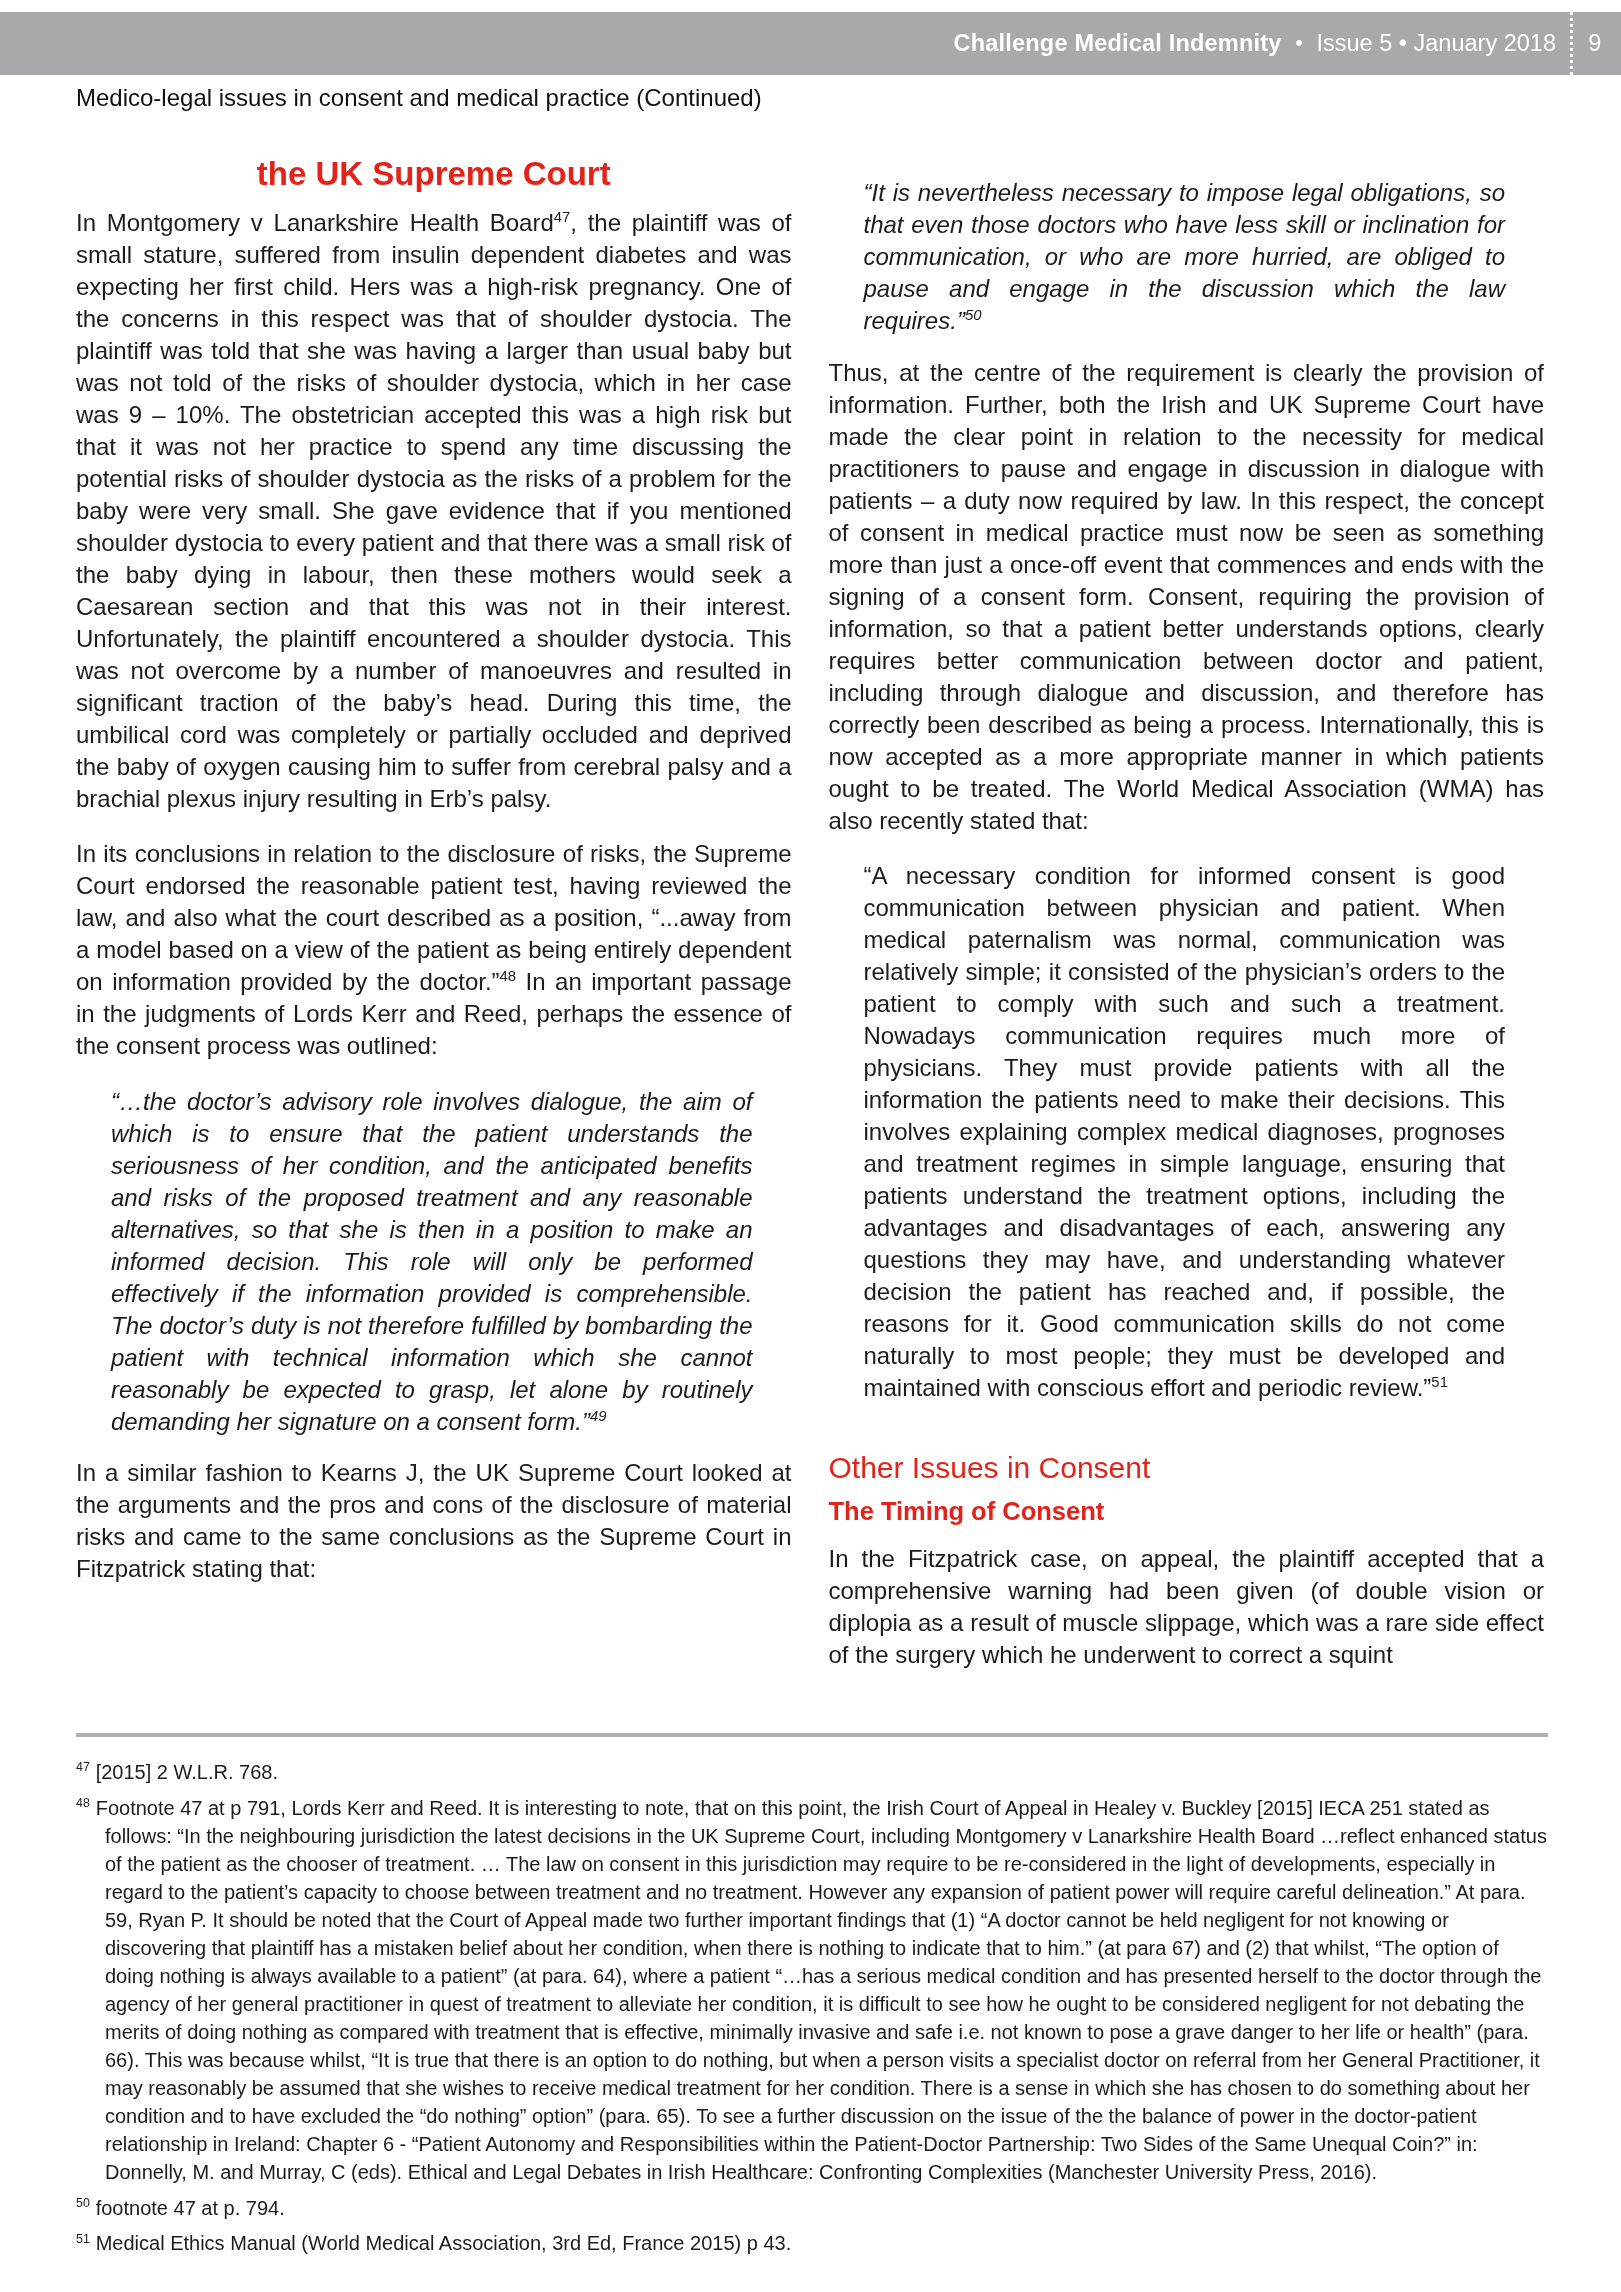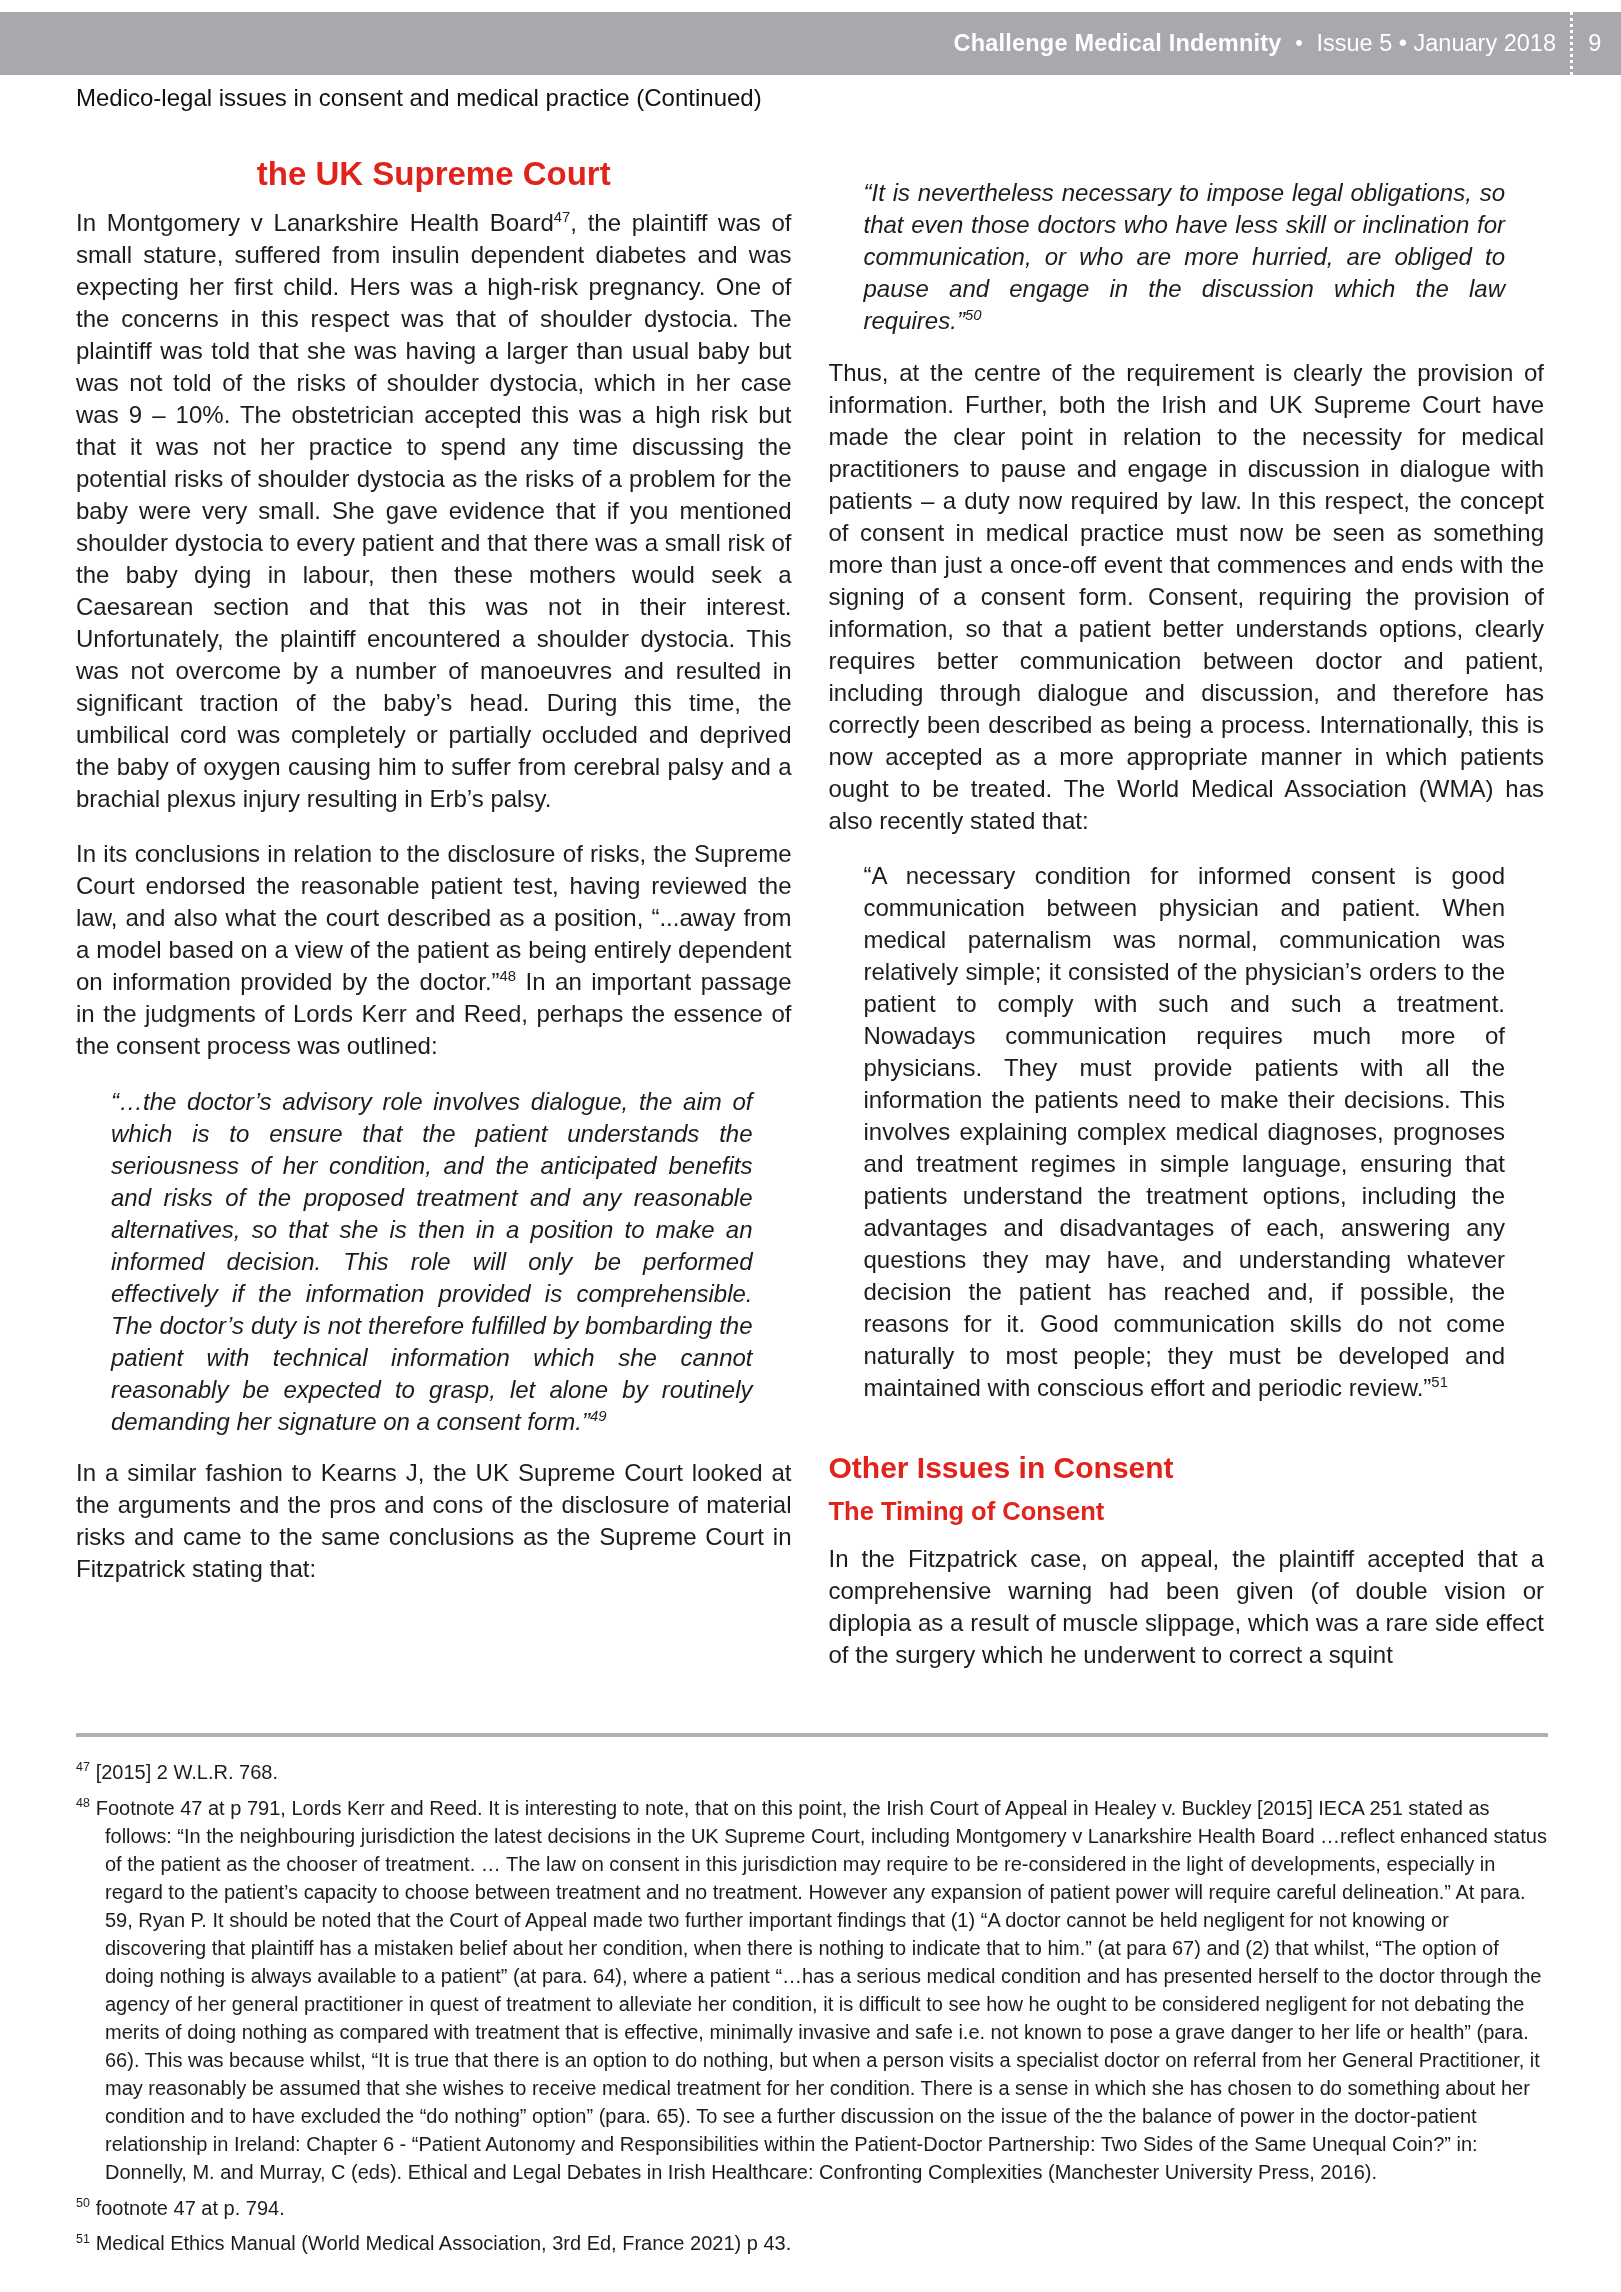--- a/index.html
+++ b/index.html
@@ -29,21 +29,21 @@
   .col { width:716px; font-size:24px; line-height:32px; text-align:justify; }
 
   .article-heading { margin:0 0 11.8px 0; color:var(--accent); font-size:33px; line-height:42px; font-weight:bold; text-align:left; }
   .hl1 { display:block; font-style:italic; }
   .hl2 { display:block;text-align:center; }
 
   .col p { margin:0 0 23.5px 0; }
   blockquote { margin:19.6px 39px 19.6px 35px; text-align:justify; }
   .bq-italic { font-style:italic; }
 
-  .section-heading { margin:45px 0 0 0; color:var(--accent); font-size:30px; line-height:37px; font-weight:bold; text-align:left; }
+  .section-heading { margin:45px 0 0 0; color:var(--accent); font-size:30px; line-height:37px; font-weight:normal; text-align:left; }
   .sub-heading { margin:9.8px 0 0 0; color:var(--accent); font-size:25.5px; line-height:31px; font-weight:bold; text-align:left; }
   .after-sub { margin-top:15.7px !important; }
 
   
   .fn-rule { position:absolute; top:1733px; left:76px; width:1472px; height:3.9px; background:#aeb0b2; }
   .footnotes { position:absolute; top:1758px; left:76px; width:1474px; font-size:20px; line-height:28px; text-align:left; }
   .footnote { margin-bottom:7.8px; padding-left:29px; text-indent:-29px; }
   .fn-num { margin-right:5.9px; }
 
   sup { font-size:62%; vertical-align:super; line-height:0; }
@@ -90,17 +90,17 @@
       <p class="after-sub"><span>In the </span><span class="it">Fitzpatrick</span><span> case, on appeal, the plaintiff accepted that a comprehensive warning had been given (of double vision or diplopia as a result of muscle slippage, which was a rare side effect of the surgery which he underwent to correct a squint</span></p>
     </div>
 
   </div>
 
   <div class="fn-rule"></div>
   <div class="footnotes">
       <div class="footnote"><sup class="fn-num">47</sup><span>[2015] 2 W.L.R. 768.</span></div>
       <div class="footnote"><sup class="fn-num">48</sup><span>Footnote 47 at p 791, Lords Kerr and Reed. It is interesting to note, that on this point, the Irish Court of Appeal in </span><span class="it">Healey v. Buckley</span><span> [2015] IECA 251 stated as follows: </span><span class="it">“In the neighbouring jurisdiction the latest decisions in the UK Supreme Court, including Montgomery v Lanarkshire Health Board …reflect enhanced status of the patient as the chooser of treatment. … The law on consent in this jurisdiction may require to be re-considered in the light of developments, especially in regard to the patient’s capacity to choose between treatment and no treatment. However any expansion of patient power will require careful delineation.”</span><span> At para. 59, Ryan P. It should be noted that the Court of Appeal made two further important findings that (1) </span><span class="it">“A doctor cannot be held negligent for not knowing or discovering that plaintiff has a mistaken belief about her condition, when there is nothing to indicate that to him.”</span><span> (at para 67) and (2) that whilst, </span><span class="it">“The option of doing nothing is always available to a patient”</span><span> (at para. 64), where a patient </span><span class="it">“…has a serious medical condition and has presented herself to the doctor through the agency of her general practitioner in quest of treatment to alleviate her condition, it is difficult to see how he ought to be considered negligent for not debating the merits of doing nothing as compared with treatment that is effective, minimally invasive and safe i.e. not known to pose a grave danger to her life or health”</span><span> (para. 66). This was because whilst, </span><span class="it">“It is true that there is an option to do nothing, but when a person visits a specialist doctor on referral from her General Practitioner, it may reasonably be assumed that she wishes to receive medical treatment for her condition. There is a sense in which she has chosen to do something about her condition and to have excluded the “do nothing” option”</span><span> (para. 65). To see a further discussion on the issue of the the balance of power in the doctor-patient relationship in Ireland: Chapter 6 - “Patient Autonomy and Responsibilities within the Patient-Doctor Partnership: Two Sides of the Same Unequal Coin?” in: Donnelly, M. and Murray, C (eds). </span><span class="it">Ethical and Legal Debates in Irish Healthcare: Confronting Complexities</span><span> (Manchester University Press, 2016).</span></div>
       <div class="footnote"><sup class="fn-num">50</sup><span>footnote 47 at p. 794.</span></div>
-      <div class="footnote"><sup class="fn-num">51</sup><span class="it">Medical Ethics Manual</span><span> (World Medical Association, 3rd Ed, France 2021) p 43.</span></div>
+      <div class="footnote"><sup class="fn-num">51</sup><span class="it">Medical Ethics Manual</span><span> (World Medical Association, 3rd Ed, France 2015) p 43.</span></div>
     </div>
 
 </div>
 
 
 </body></html>

